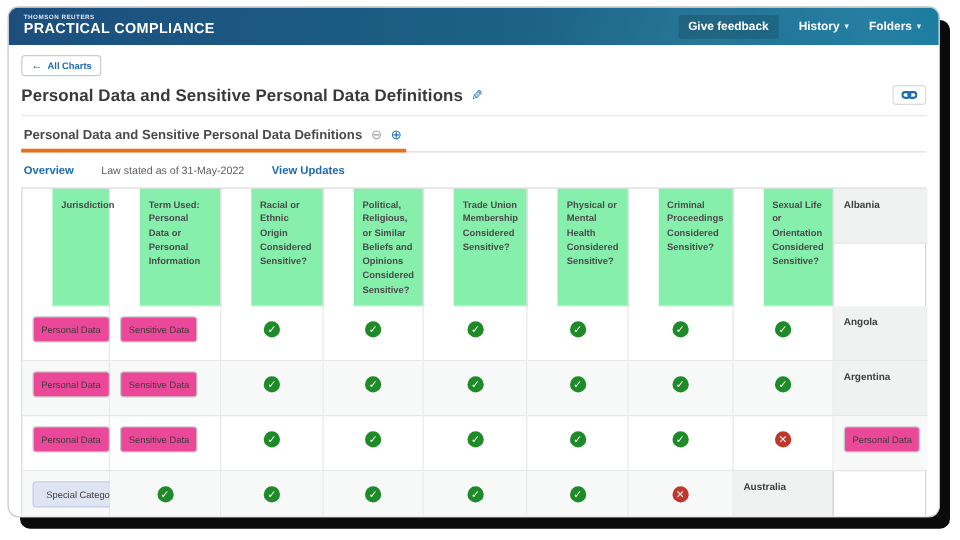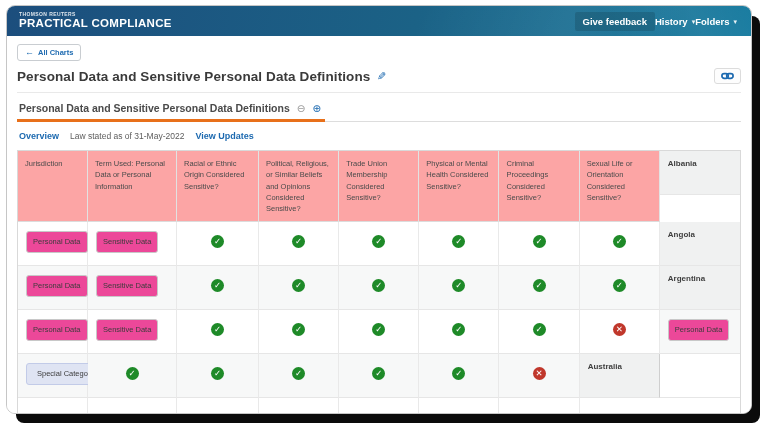--- a/index.html
+++ b/index.html
@@ -23,21 +23,21 @@
   }
   .topbar::after{
     content:"";position:absolute;inset:0;pointer-events:none;
     background:
       linear-gradient(115deg,transparent 55%,rgba(255,255,255,.06) 75%,transparent 90%),
       linear-gradient(65deg,transparent 80%,rgba(255,255,255,.05) 92%,transparent 100%);
   }
   .brand{display:flex;flex-direction:column;line-height:1;cursor:pointer;}
   .brand-top{font-size:5px;font-weight:bold;letter-spacing:.4px;opacity:.85;margin-bottom:1px;}
   .brand-name{font-size:11.5px;font-weight:bold;letter-spacing:.3px;}
-  .top-links{display:flex;align-items:center;font-size:9.5px;font-weight:bold;position:relative;z-index:1;}
+  .top-links{display:flex;align-items:center;gap:16px;font-size:9.5px;font-weight:bold;position:relative;z-index:1;}
   .toplink{display:flex;align-items:center;gap:4px;cursor:pointer;color:#fff;}
   .toplink.feedback{background:rgba(0,0,0,.14);padding:4px 8px;border-radius:2px;}
   .caret{font-size:7px;line-height:1;opacity:.9;}
   
   .content{flex:1;padding:0 10px;background:#fff;}
   .back-btn{
     margin-top:8px;display:inline-flex;align-items:center;gap:4px;
     background:#fff;border:1px solid #c9cdd1;border-radius:3px;
     padding:3px 7px;font-size:7.5px;font-weight:bold;color:#1d6ab0;cursor:pointer;
     font-family:inherit;
@@ -52,32 +52,32 @@
   }
   .tab-row{margin-top:9px;border-bottom:1px solid #dddddd;display:flex;}
   .tab{
     display:inline-flex;align-items:center;gap:7px;margin-bottom:-1px;
     border-bottom:3px solid #e8701a;padding:0 4px 5px 2px;cursor:pointer;
   }
   .tab-label{font-size:10.5px;font-weight:bold;color:#4a4a4a;}
   .circle-icon{font-size:10.5px;line-height:1;cursor:pointer;}
   .circle-icon.gray{color:#9a9a9a;}
   .circle-icon.blue{color:#1d6ab0;}
-  .meta-row{display:flex;align-items:center;gap:11px;padding:9px 2px 9px 2px;}
+  .meta-row{display:flex;align-items:center;gap:22px;padding:9px 2px 9px 2px;}
   .meta-link{font-size:9px;font-weight:bold;color:#1d6ab0;text-decoration:none;cursor:pointer;}
   .meta-text{font-size:8.5px;color:#5d5d5d;}
   
   .grid{
     display:grid;grid-template-columns:70px 89px 82px repeat(6,1fr);
     border:1px solid #d9d9d9;border-bottom:none;background:#fff;
   }
   .hcell{
-    background:#fca5a5;border-right:1px solid #e2e2e2;border-bottom:1px solid #dcdcdc;
-    padding:7px 7px;font-size:7.5px;font-weight:normal;color:#4b4b4b;line-height:1.5;
-    min-height:46px;box-sizing:border-box;
+    background:#86efac;border-right:1px solid #e2e2e2;border-bottom:1px solid #dcdcdc;
+    padding:7px 7px;font-size:7.5px;font-weight:bold;color:#4b4b4b;line-height:1.5;
+    min-height:46px;box-sizing:border-box;margin-left:24px;
   }
   .cell{
     border-right:1px solid #e9e9e9;border-bottom:1px solid #e6e6e6;
     height:44px;box-sizing:border-box;padding:8px 6px 0 8px;
   }
   .cell:nth-child(9n){border-right:none;}
   .cell.center{text-align:center;padding-left:0;padding-right:0;}
   .jur{
     background:#f0f1f1;font-size:8px;font-weight:bold;color:#3f3f3f;
     border-right:1px solid #cfcfcf;

